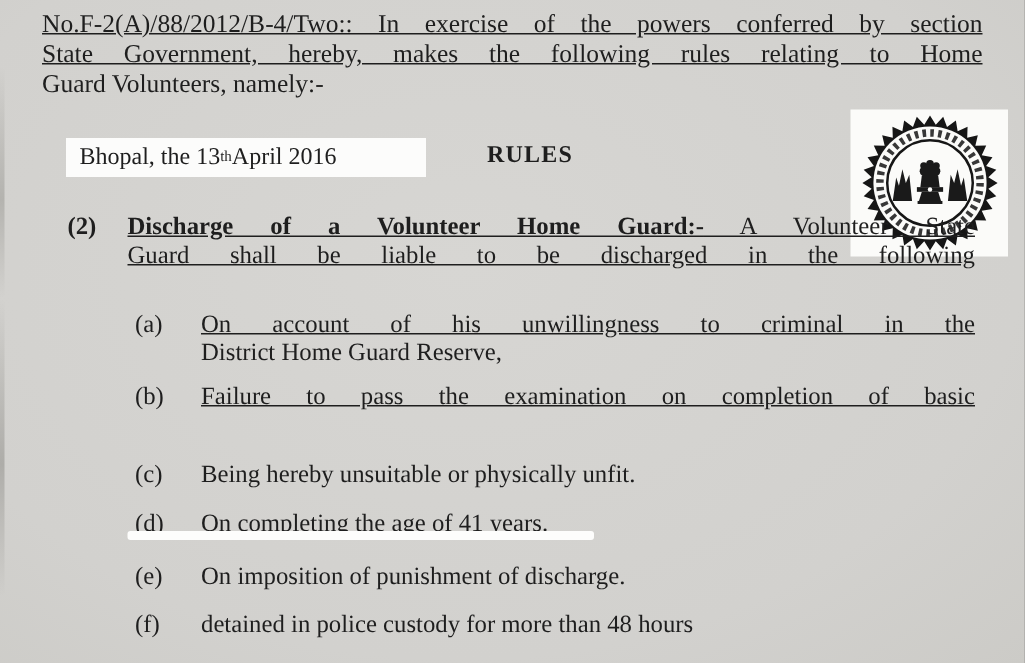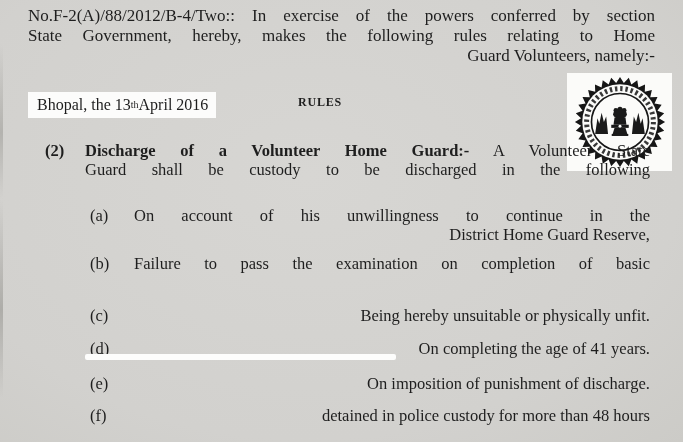--- a/index.html
+++ b/index.html
@@ -5,36 +5,36 @@
   html,body{margin:0;padding:0;}
   body{width:683px;height:442px;overflow:hidden;background:#9a9996;}
   .page{
     position:relative;width:683px;height:442px;overflow:hidden;
     background:radial-gradient(ellipse at 45% 40%, #d7d6d3 0%, #d2d1ce 70%, #cccbc7 100%);
     font-family:"Liberation Serif","DejaVu Serif",serif;
     color:#1e1e1e;
     -webkit-font-smoothing:antialiased;
   }
   .line{line-height:20px;white-space:nowrap;}
-  .wrapline{white-space:normal;text-align:right;}
-  .just{text-align:justify;text-align-last:justify;white-space:normal;}
+  .wrapline{white-space:normal;}
+  .just{text-align:justify;text-align-last:justify;white-space:normal;text-decoration:underline;}
   
   .opening{position:absolute;left:28px;top:6px;width:627px;font-size:17px;}
   .opening .line{line-height:20px;}
   
   .date-box{
-    position:absolute;left:28px;top:92px;width:188px;height:26px;
+    position:absolute;left:44px;top:92px;width:240px;height:26px;
     background:#fcfcfb;display:flex;align-items:center;
     padding-left:9px;box-sizing:border-box;font-size:16px;white-space:nowrap;
   }
   .date-box sup{font-size:10px;line-height:0;vertical-align:super;}
   
   .rules-heading{
-    position:absolute;left:298px;top:95px;width:84px;text-align:left;
-    font-weight:bold;font-size:12px;letter-spacing:0.8px;
+    position:absolute;left:298px;top:95px;width:84px;text-align:right;
+    font-weight:bold;font-size:16px;letter-spacing:0.8px;
   }
   
   .seal-patch{
     position:absolute;left:567px;top:73px;width:105px;height:98px;
     background:#fbfbf9;display:flex;align-items:center;justify-content:center;
   }
   .seal-patch svg{width:92px;height:92px;}
   
   .section{position:absolute;left:45px;top:141px;width:606px;font-size:16.5px;}
   .sec-num{position:absolute;left:0;top:0;font-weight:bold;}
@@ -99,30 +99,30 @@
       </g>
       <circle cx="50" cy="54.7" r="1.6" fill="#fbfbf9"></circle>
     </svg>
   </div>
 
   <div class="section">
     <span class="sec-num">(2)</span>
     <div class="sec-body">
       <div class="line just"><span class="sec-title">Discharge of a Volunteer Home Guard:-</span><span> A Volunteer State</span></div>
       <div id="sec-rest">
-          <div class="line just">Guard shall be custody to be discharged in the following</div>
+          <div class="line just">Guard shall be liable to be discharged in the following</div>
         </div>
     </div>
   </div>
 
   <div id="items">
       <div class="item" style="top: 206px;">
         <span class="item-label">(a)</span>
         <div class="item-lines">
-          <div class="line just">On account of his unwillingness to continue in the</div>
+          <div class="line just">On account of his unwillingness to criminal in the</div>
           <div class="line wrapline">District Home Guard Reserve,</div>
         </div>
       </div>
       <div class="item" style="top: 254px;">
         <span class="item-label">(b)</span>
         <div class="item-lines">
           <div class="line just">Failure to pass the examination on completion of basic</div>
         </div>
       </div>
       <div class="item" style="top: 306px;">

